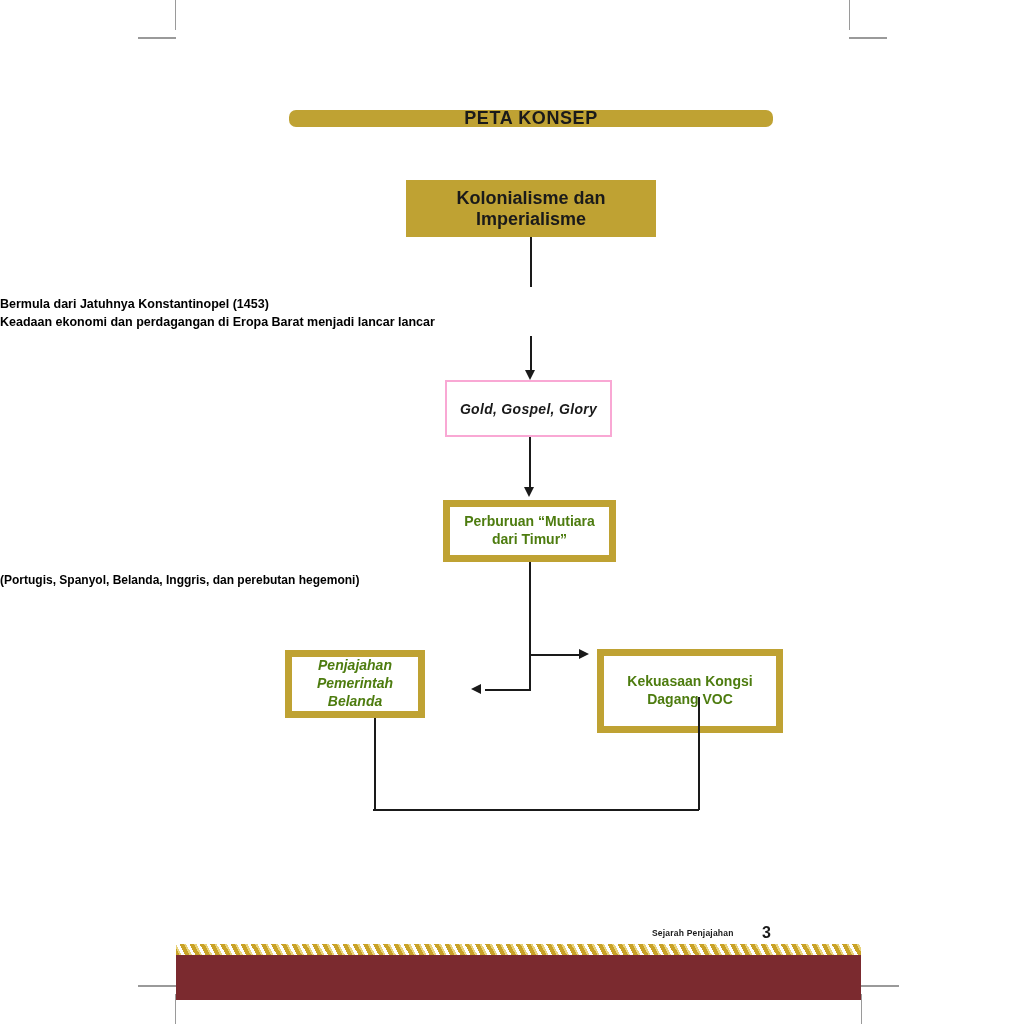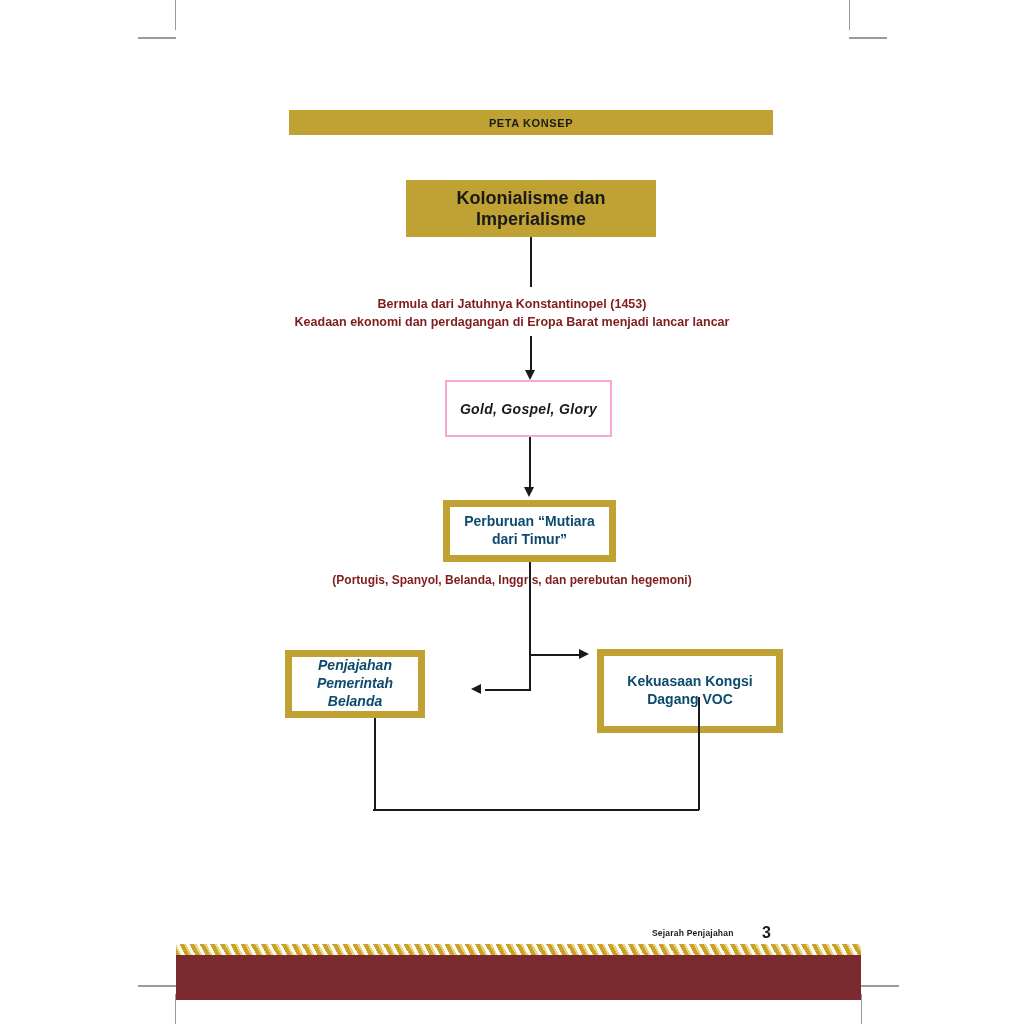--- a/index.html
+++ b/index.html
@@ -39,29 +39,30 @@
   .crop-bl-h { left: 138px; top: 985px; }
   .crop-br-v { left: 861px; top: 994px; }
   .crop-br-h { left: 861px; top: 985px; }
 
   
   .concept-header {
     position: absolute;
     left: 289px;
     top: 110px;
     width: 484px;
-    height: 25px;
+    height: 17px;
     background: #bfa233;
     display: flex;
     align-items: center;
     justify-content: center;
-    font-size: 11px;
+    font-size: 18px;
     font-weight: bold;
     letter-spacing: 0.6px;
     color: #1a1a1a;
+    border-radius: 7px;
   }
 
   
   .gold-box {
     position: absolute;
     background: #bfa233;
     display: flex;
     align-items: center;
     justify-content: center;
     text-align: center;
@@ -112,21 +113,21 @@
     border: 2px solid #bfa233;
     box-sizing: border-box;
     display: flex;
     align-items: center;
     justify-content: center;
     text-align: center;
     padding: 2px 6px;
     font-size: 14px;
     font-weight: bold;
     line-height: 1.28;
-    color: #0c4a6e;
+    color: #4d7c0f;
   }
 
   .box-perburuan {
     left: 443px;
     top: 500px;
     width: 173px;
     height: 62px;
   }
   .box-voc {
     left: 597px;
@@ -138,25 +139,24 @@
     left: 285px;
     top: 650px;
     width: 140px;
     height: 68px;
     font-style: italic;
   }
 
   
   .flow-text {
     position: absolute;
-    text-align: center;
     font-size: 12.5px;
     font-weight: bold;
     line-height: 1.45;
-    color: #7f1d1d;
+    color: #000000;
     white-space: nowrap;
   }
   .text-bermula {
     left: 0;
     right: 0;
     top: 295px;
   }
   .text-portugis {
     left: 0;
     right: 0;

